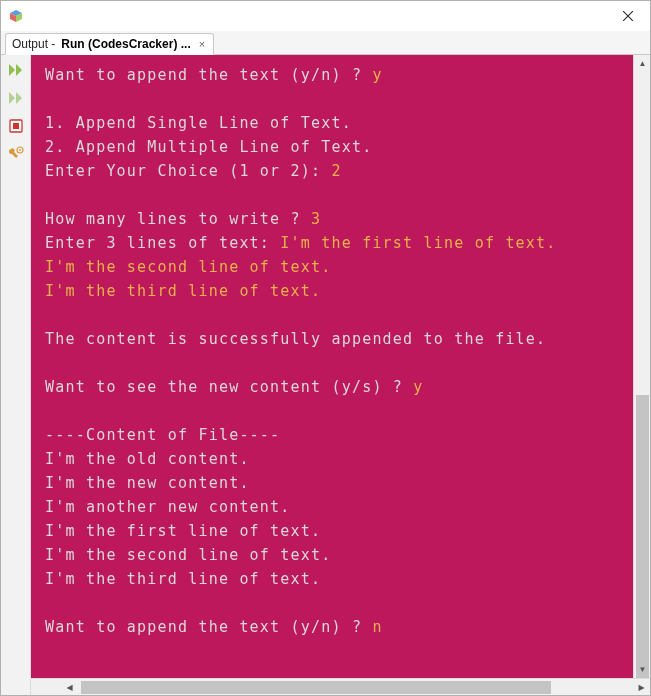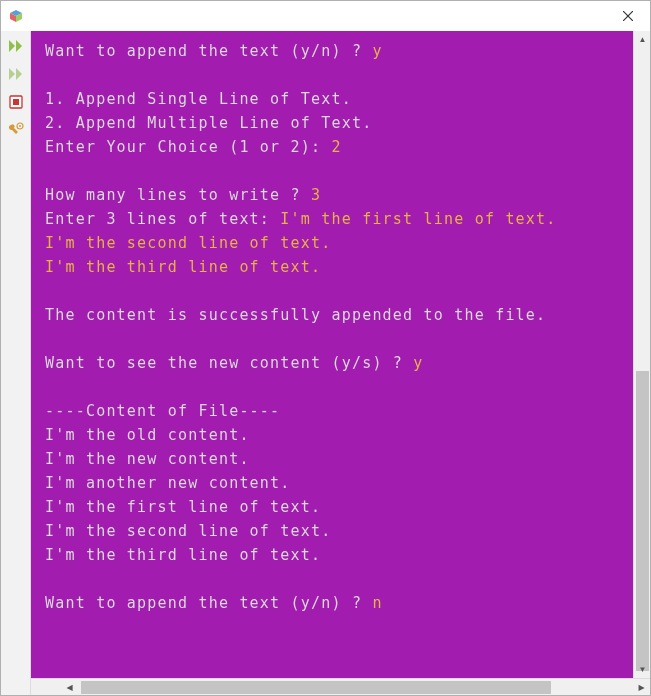--- a/index.html
+++ b/index.html
@@ -11,21 +11,21 @@
   .tabbar { height: 24px; border-bottom: 1px solid #c9c9c9; display: flex; align-items: end; background: #f5f5f5; padding-left: 4px; }
   .tab { height: 22px; background: #fff; border: 1px solid #c9c9c9; border-bottom: 1px solid #fff; border-radius: 3px 3px 0 0; padding: 0 6px; display: flex; align-items: center; gap: 6px; font-size: 12px; position: relative; top: 1px; }
   .tab .plain { font-weight: 400; color: #222; }
   .tab .bold { font-weight: 700; color: #000; }
   .tab .tab-x { font-size: 11px; color: #666; padding: 0 2px; }
   .body { flex: 1; display: flex; min-height: 0; }
   .gutter { width: 30px; background: #f2f2f2; border-right: 1px solid #dcdcdc; display: flex; flex-direction: column; align-items: center; padding-top: 4px; gap: 6px; }
   .gutter .gbtn { width: 22px; height: 22px; display: flex; align-items: center; justify-content: center; border: 1px solid transparent; border-radius: 2px; }
   .editor-wrap { flex: 1; display: flex; flex-direction: column; min-width: 0; }
   .editor-scroll { flex: 1; display: flex; min-height: 0; }
-  .editor { flex: 1; background: #a21caf; color: #d9d9d9; font-family: Consolas, Menlo, monospace; font-size: 15px; line-height: 24px; padding: 8px 14px; letter-spacing: 1.2px; white-space: pre; overflow: hidden; }
+  .editor { flex: 1; background: #be185d; color: #d9d9d9; font-family: Consolas, Menlo, monospace; font-size: 15px; line-height: 24px; padding: 8px 14px; letter-spacing: 1.2px; white-space: pre; overflow: hidden; }
   .editor .in { color: #e7b24a; }
   .vscroll { width: 17px; background: #f0f0f0; border-left: 1px solid #dcdcdc; position: relative; }
   .vscroll .v-arrow { position: absolute; left: 0; width: 17px; height: 17px; display: flex; align-items: center; justify-content: center; color: #555; font-size: 8px; }
   .vscroll .v-arrow.up { top: 0; }
   .vscroll .v-arrow.down { bottom: 0; }
   .vscroll .v-thumb { position: absolute; left: 2px; width: 13px; top: 340px; height: 300px; background: #c4c4c4; border-radius: 0; }
   .hscroll { height: 17px; background: #f0f0f0; border-top: 1px solid #dcdcdc; margin-left: 0; position: relative; display: flex; align-items: center; }
   .hscroll .h-inner { margin-left: 30px; flex: 1; position: relative; height: 17px; }
   .hscroll .h-arrow { position: absolute; top: 0; width: 17px; height: 17px; display: flex; align-items: center; justify-content: center; color: #555; font-size: 8px; }
   .hscroll .h-arrow.left { left: 0; }
@@ -50,20 +50,27 @@
       <span></span>
     </div>
     <div class="win-btn">
       <svg width="10" height="10" viewBox="0 0 10 10">
         <line x1="0" y1="0" x2="10" y2="10" stroke="#333" stroke-width="1.2"></line>
         <line x1="10" y1="0" x2="0" y2="10" stroke="#333" stroke-width="1.2"></line>
       </svg>
     </div>
   </div>
 
+  <div class="tabbar">
+    <div class="tab">
+      <span class="plain">Output - </span>
+        <span class="bold">Run (CodesCracker) ...</span>
+      <span class="tab-x">×</span>
+    </div>
+  </div>
 
   <div class="body">
 
     <div class="gutter">
       <div class="gbtn">
         <svg width="16" height="16" viewBox="0 0 16 16">
           <polygon points="1,2 7,8 1,14" fill="#8fbf4d"></polygon>
           <polygon points="8,2 14,8 8,14" fill="#8fbf4d"></polygon>
         </svg>
       </div>

